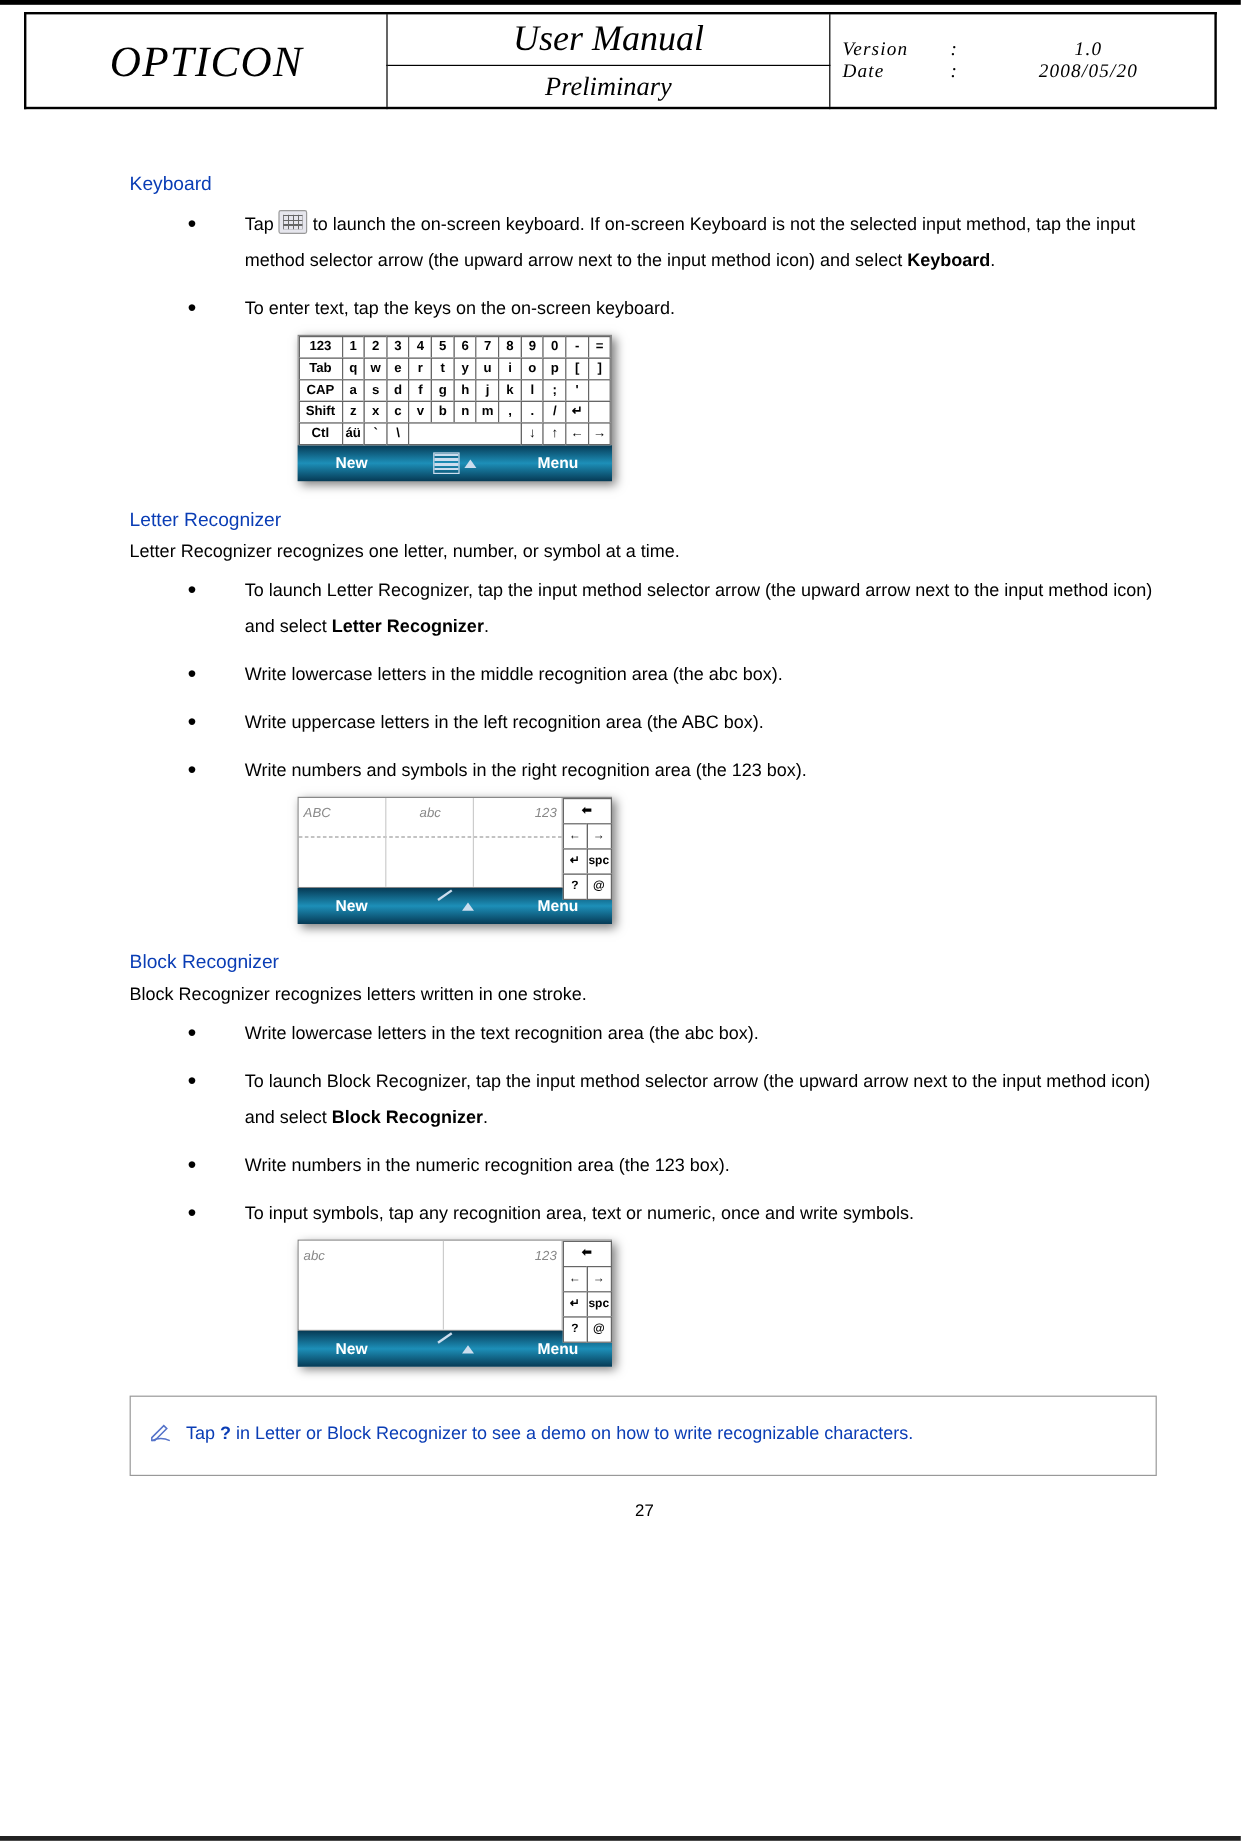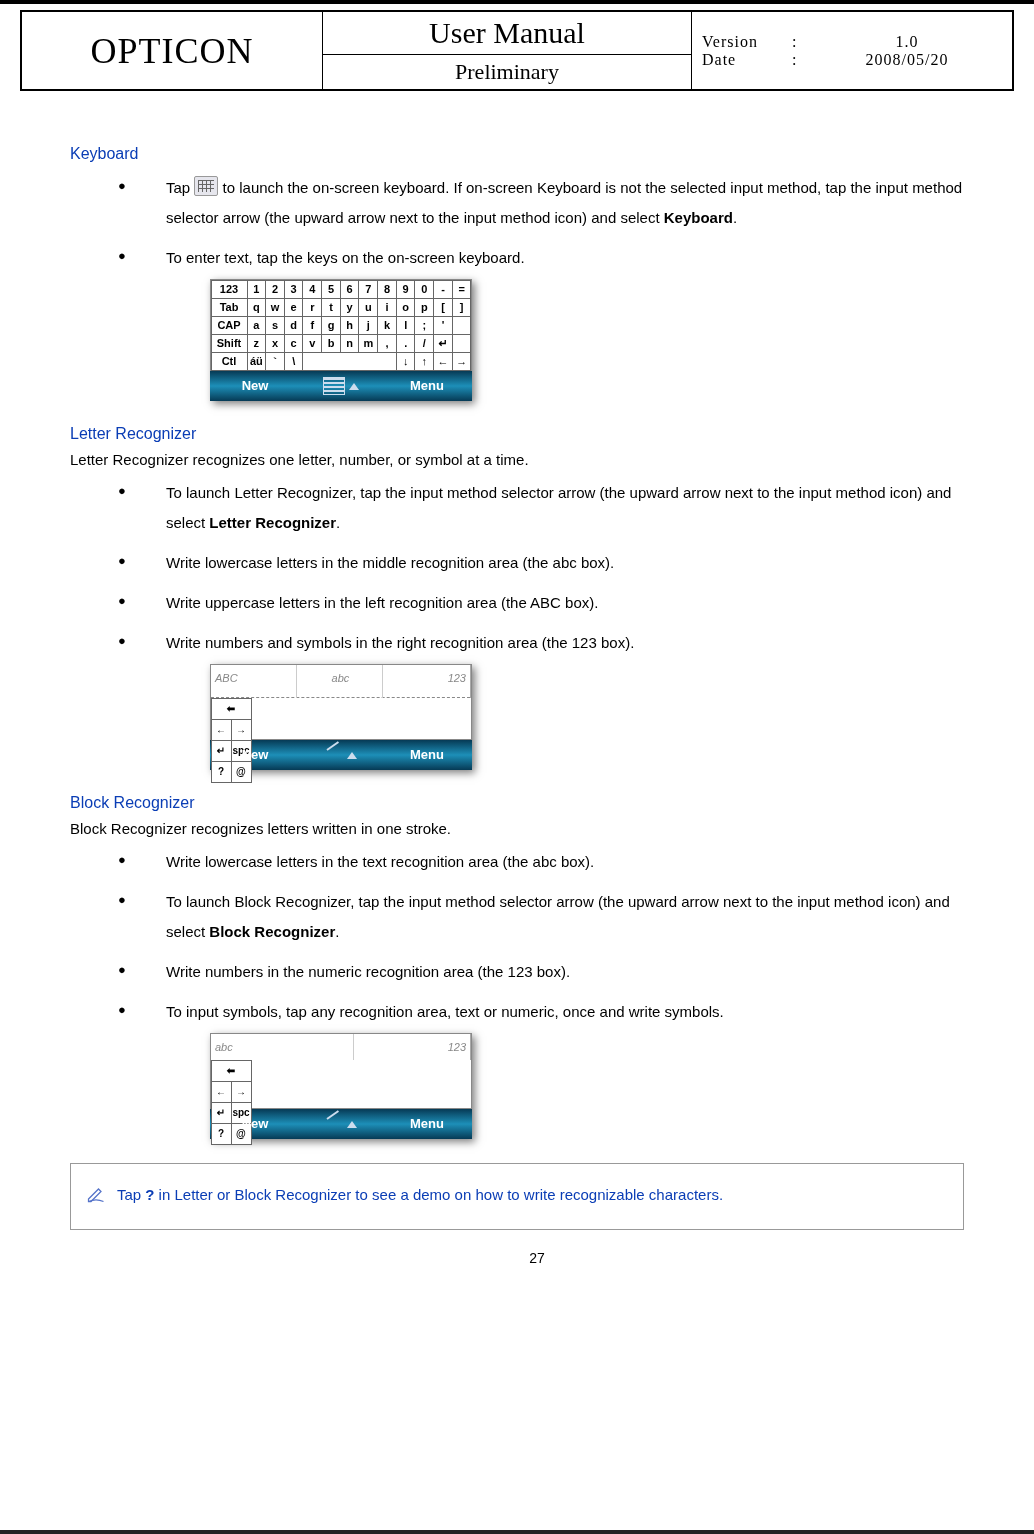--- a/index.html
+++ b/index.html
@@ -20,20 +20,21 @@
     border-bottom: 4px solid #222;
     padding: 0 0 10px 0;
   }
   
   .hdr {
     border: 2px solid #000;
     border-collapse: collapse;
     width: calc(100% - 40px);
     margin: 6px 20px 0 20px;
     table-layout: fixed;
+    font-style: italic;
   }
   .hdr td {
     border: 1px solid #000;
     padding: 4px 10px;
     vertical-align: middle;
   }
   .hdr .brand {
     font-family: "Times New Roman", serif;
     font-size: 36px;
     letter-spacing: 1px;
@@ -58,21 +59,21 @@
   }
   .hdr .meta .row {
     display: flex;
     align-items: flex-end;
   }
   .hdr .meta .lbl { width: 90px; }
   .hdr .meta .colon { width: 20px; }
   .hdr .meta .val { flex: 1; text-align: center; }
 
   .content {
-    padding: 30px 70px 10px 70px;
+    padding: 30px 70px 10px 108px;
   }
   .sec-head {
     color: #0a3db5;
     font-size: 16px;
     margin: 24px 0 8px 0;
   }
   .plain {
     margin: 4px 0 8px 0;
   }
   ul.bul {
@@ -141,21 +142,20 @@
     background: #fff;
     font-size: 11px;
   }
   .kbd-grid .wide { font-weight: bold; }
   .kbd-grid .blank { background:#fff; border:1px solid #666;}
   
   .recog {
     height: 74px;
     display: flex;
     background: #fff;
-    flex-direction: column;
   }
   .recog-main {
     flex: 1;
     position: relative;
     border-right: 1px solid #aaa;
   }
   .recog-side {
     width: 40px;
     display: grid;
     grid-template-columns: 1fr 1fr;

